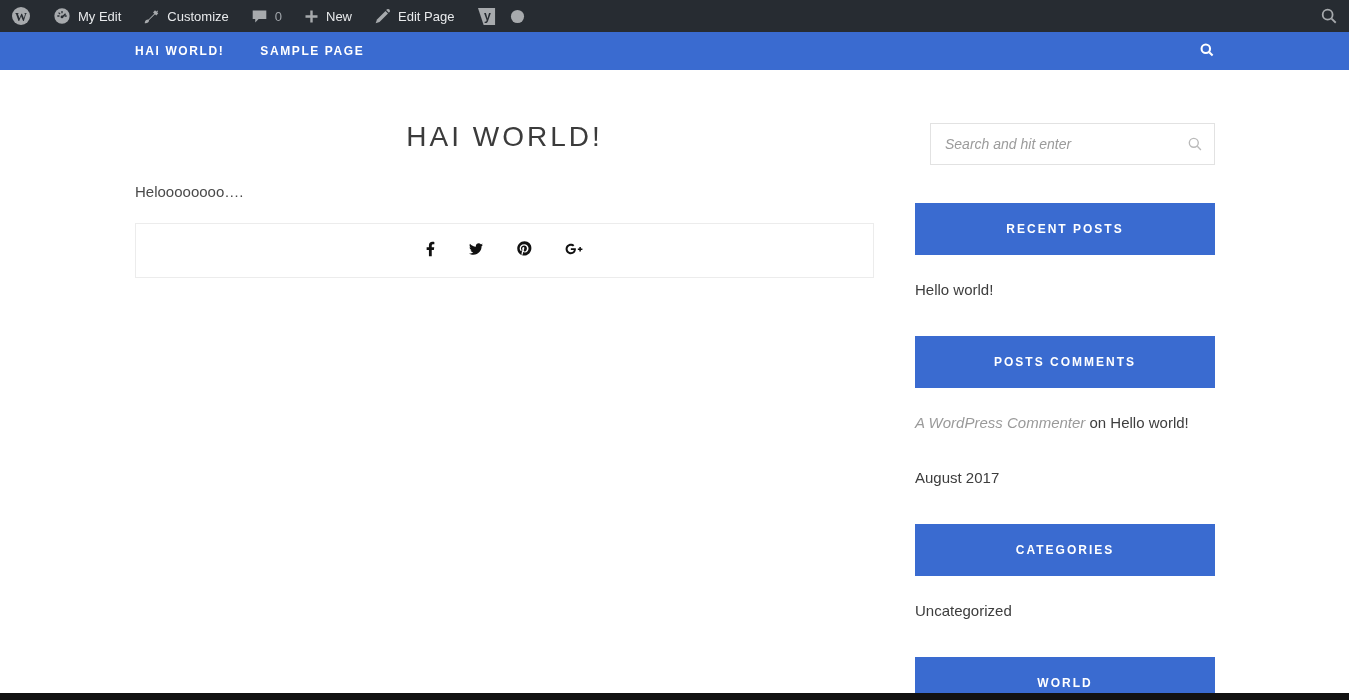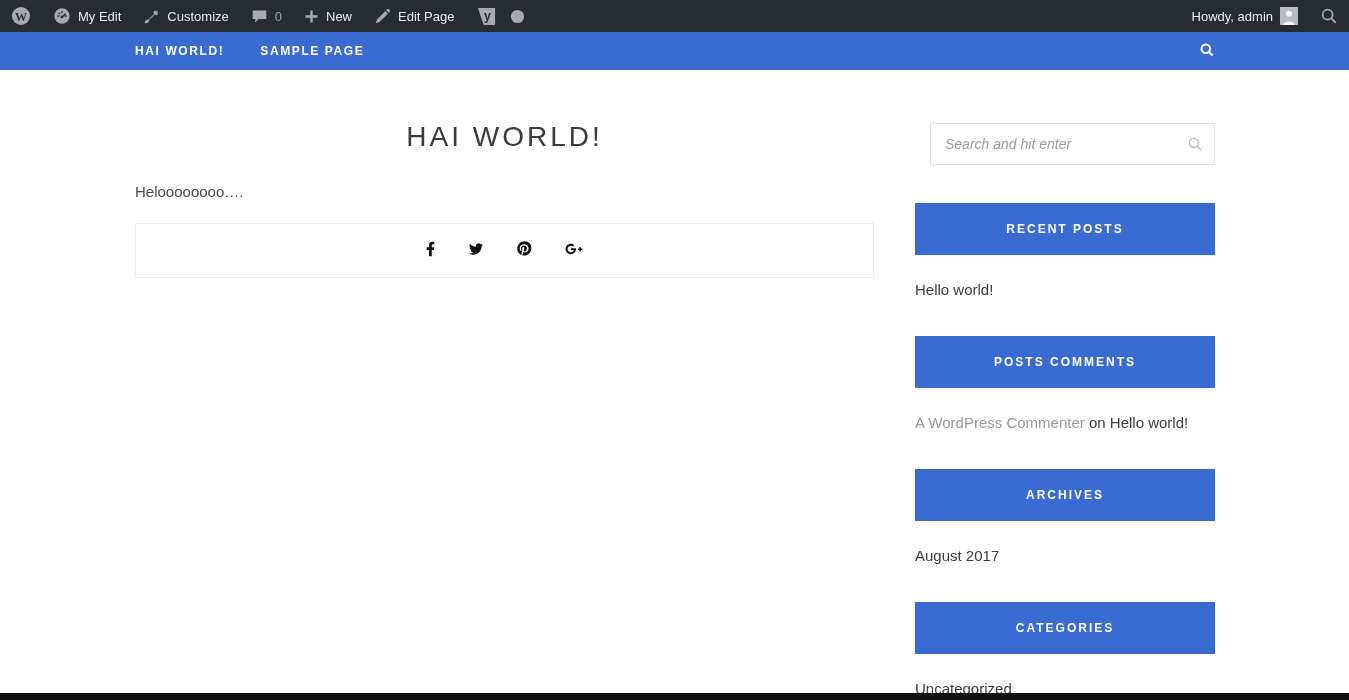--- a/index.html
+++ b/index.html
@@ -45,21 +45,21 @@
     padding: 0 40px 0 14px; font-size: 14px; color: #555; outline: none;
     font-family: "Liberation Sans", sans-serif; }
   .search-widget input::placeholder { font-style: italic; color: #9b9b9b; }
   .search-widget .mag { position: absolute; right: 12px; top: 13px; cursor: pointer; }
   .widget { margin-top: 38px; }
   .widget-title { height: 52px; background: var(--accent); color: #fff;
     font-size: 12px; font-weight: bold; letter-spacing: 2px; display: flex;
     align-items: center; justify-content: center; }
   .widget-body { margin-top: 26px; font-size: 15px; color: #3d3d3d; }
   .widget-body .wlink { cursor: pointer; color: #3d3d3d; text-decoration: none; }
-  .comment-author { color: #9a9a9a; cursor: pointer; }
+  .comment-author { font-style: italic; color: #9a9a9a; cursor: pointer; }
 
   
   .bottom-strip { position: fixed; left: 0; bottom: 0; width: 1349px;
     height: 7px; background: #121212; z-index: 50; }
 </style>
 </head>
 <body>
 
 <div class="adminbar">
   <div class="ab-group">
@@ -124,30 +124,20 @@
         </svg>
       </span>
       <span style="margin-left:6px;">
         <svg width="15" height="15" viewBox="0 0 16 16">
             <circle cx="8" cy="8" r="7" fill="#a7aaad"></circle>
           </svg>
       </span>
     </span>
   </div>
   <div class="ab-group">
-    <span class="ab-item">
-      <span>Howdy, admin</span>
-      <span>
-        <svg width="18" height="18" viewBox="0 0 20 20">
-          <rect width="20" height="20" fill="#b6bbc0"></rect>
-          <circle cx="10" cy="7.5" r="3.4" fill="#f2f3f4"></circle>
-          <path d="M3.5 20 C3.5 14.8 16.5 14.8 16.5 20 Z" fill="#f2f3f4"></path>
-        </svg>
-      </span>
-    </span>
     <span class="ab-item">
       <span>
         <svg width="18" height="18" viewBox="0 0 20 20" fill="none" stroke="#a7aaad" stroke-width="2">
           <circle cx="8.5" cy="8.5" r="5.5"></circle>
           <path d="M12.8 12.8 L17.5 17.5"></path>
         </svg>
       </span>
     </span>
   </div>
 </div>
@@ -225,21 +215,20 @@
     <div class="widget">
       <div class="widget-title">POSTS COMMENTS</div>
       <div class="widget-body">
         <span class="comment-author">A WordPress Commenter</span>
         <span>on</span>
         <span class="wlink">Hello world!</span>
       </div>
     </div>
 
     <div class="widget">
-      <div class="widget-title">ARCHIVES</div>
       <div class="widget-body">
         <span class="wlink">August 2017</span>
       </div>
     </div>
 
     <div class="widget">
       <div class="widget-title">CATEGORIES</div>
       <div class="widget-body">
         <span class="wlink">Uncategorized</span>
       </div>

